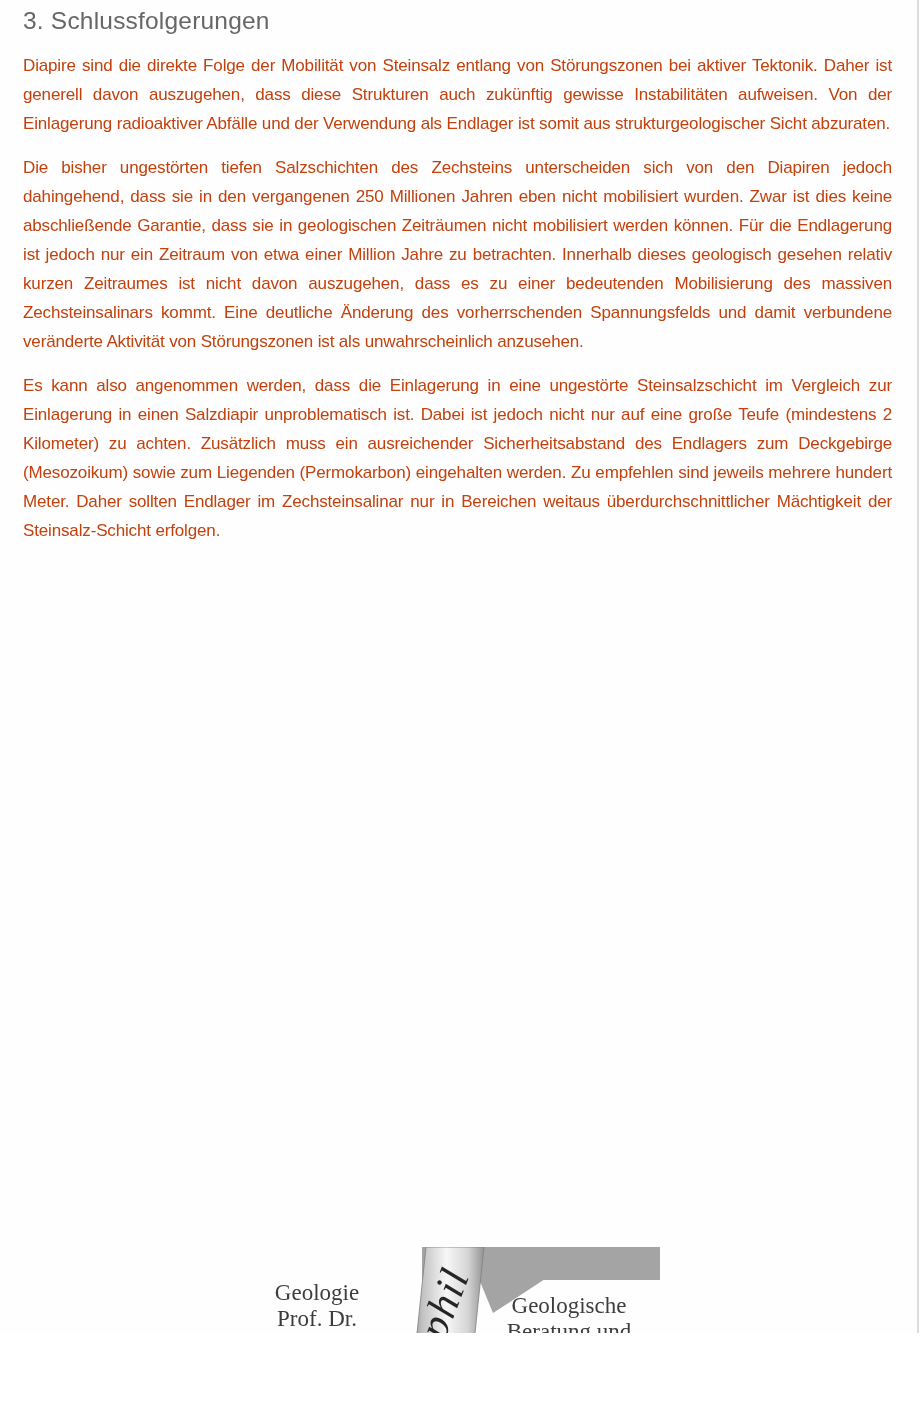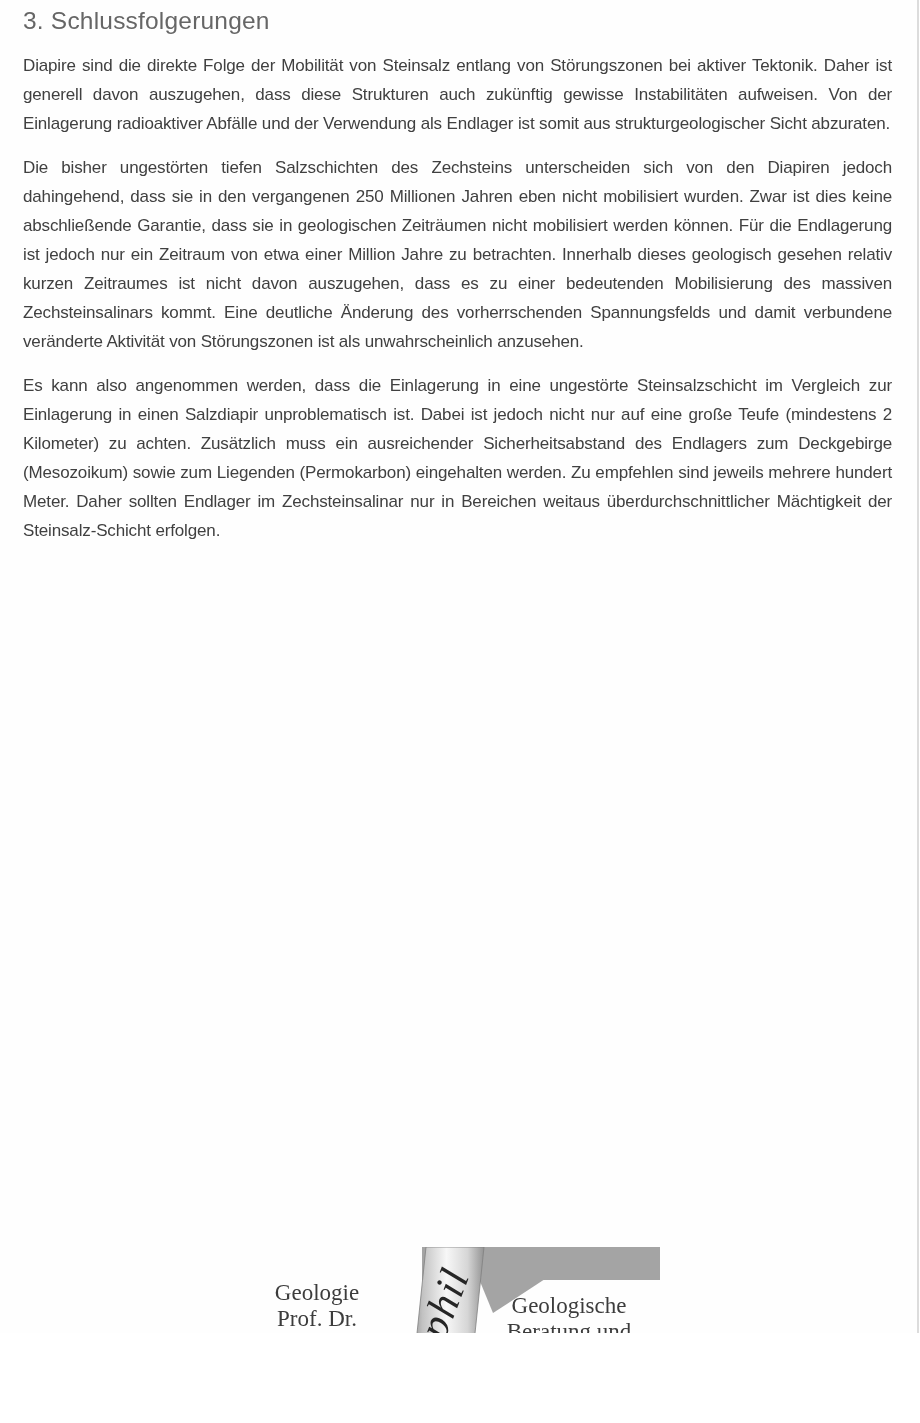--- a/index.html
+++ b/index.html
@@ -18,21 +18,21 @@
     position:absolute; left:23px; top:6px; width:869px;
   }
   .heading {
     margin:0; padding:0;
     font-size:24.5px; font-weight:400; line-height:30px;
     color:#666666; letter-spacing:0.2px;
   }
   .para {
     margin:15px 0 0 0; padding:0;
     font-size:17px; line-height:29px;
-    color:#404040;
+    color:#c2410c;
     text-align:justify;
     letter-spacing:-0.15px;
     hyphens:none;
   }
   .logo-wrap {
     position:absolute; left:247px; top:1247px; width:413px; height:166px;
   }
   .logo-wrap svg { display:block; }
   .logo-serif { font-family:"Liberation Serif", serif; }
 </style>

